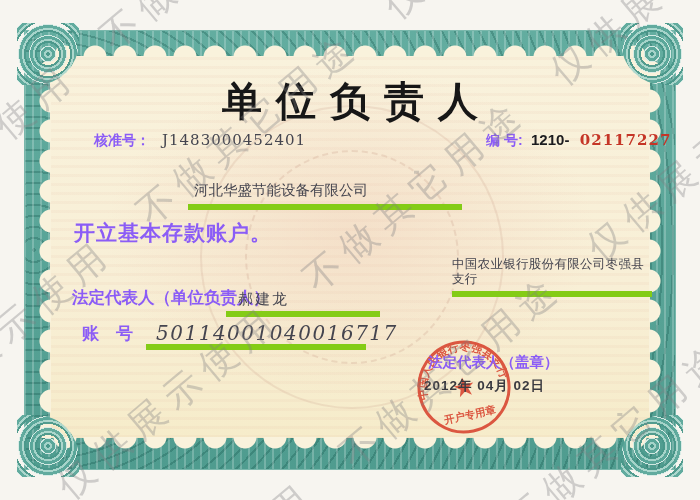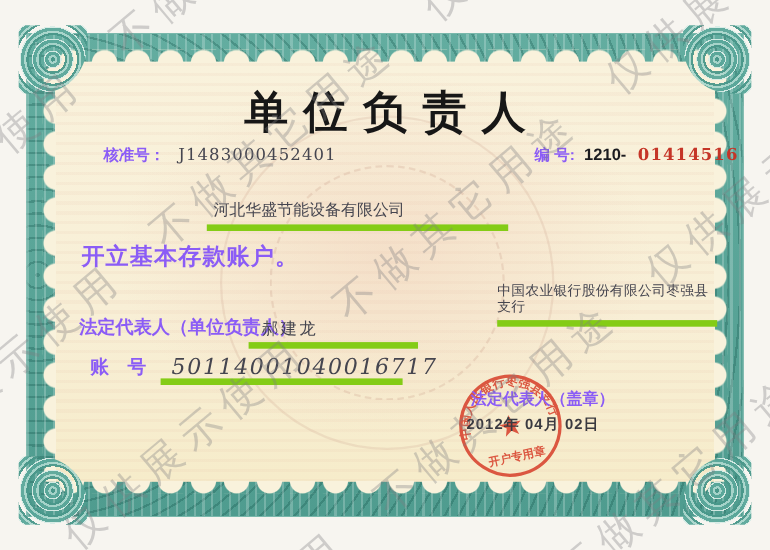--- a/index.html
+++ b/index.html
@@ -107,21 +107,21 @@
   <div class="ring ring1"></div>
   <div class="ring ring2"></div>
 
   <div class="ct title">单位负责人</div>
 
   <div class="ct lab f14 approval-label">核准号：</div>
   <div class="ct val approval-value">J1483000452401</div>
   <div class="ct serial">
     <span class="lab">编 号:</span>
     <span class="pre">1210-</span>
-    <span class="red num">01414516</span>
+    <span class="red num">02117227</span>
   </div>
 
   <div class="ct val u company-line">河北华盛节能设备有限公司</div>
   <div class="ct lab f21 statement">开立基本存款账户。</div>
 
   <div class="ct lab legalrep-label">法定代表人（单位负责人）</div>
   <div class="ct val u name-line">郝建龙</div>
   <div class="ct val u bank-line">中国农业银行股份有限公司枣强县支行</div>
 
   <div class="ct lab acct-label">账　号</div>

